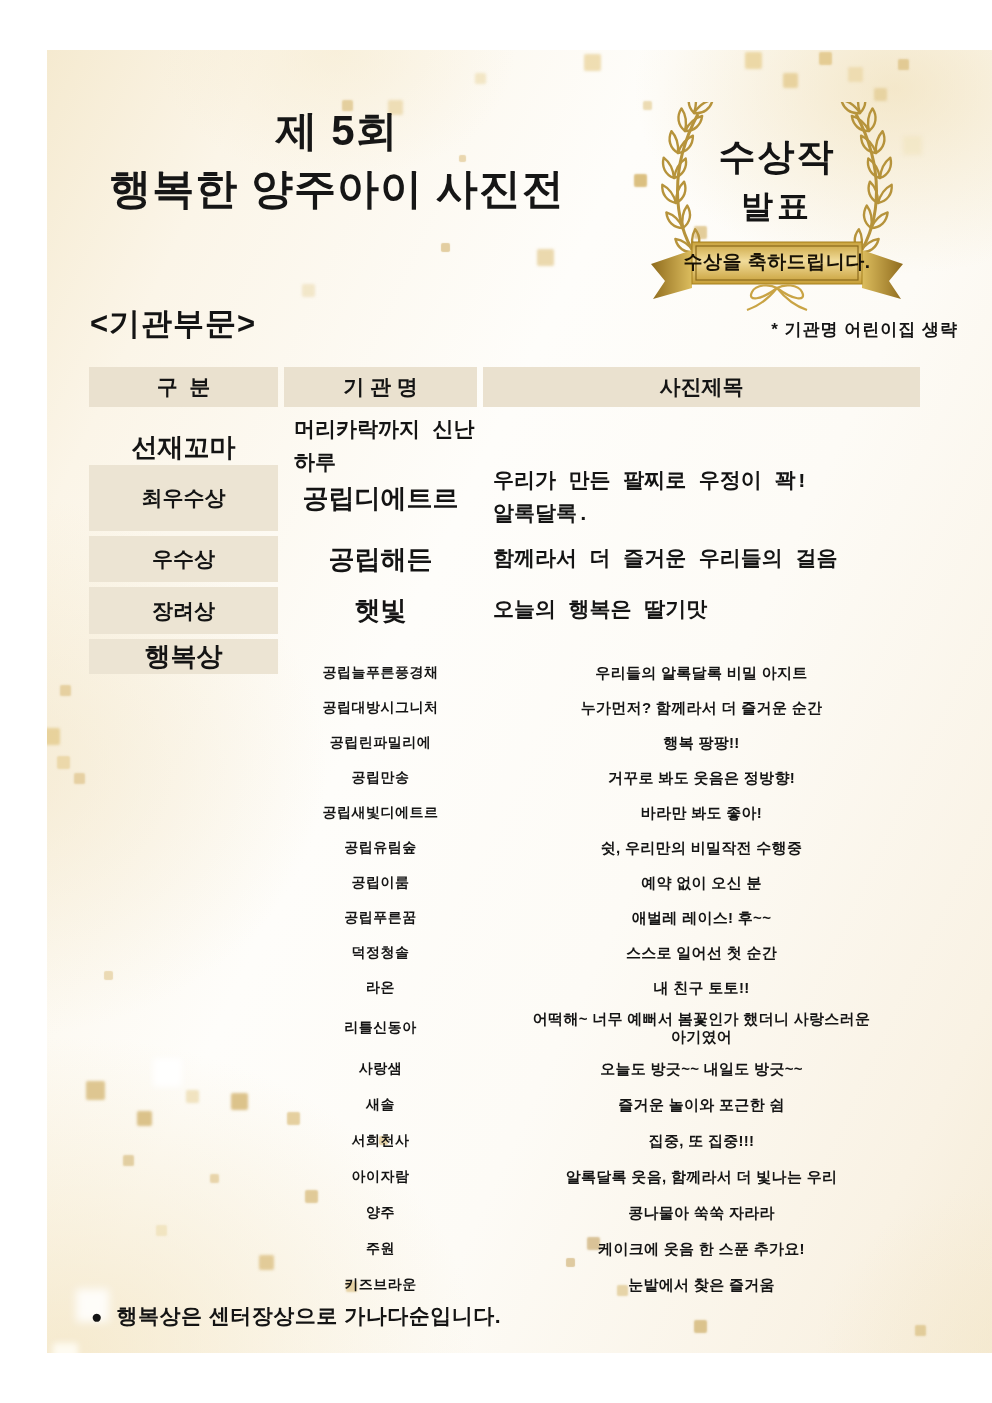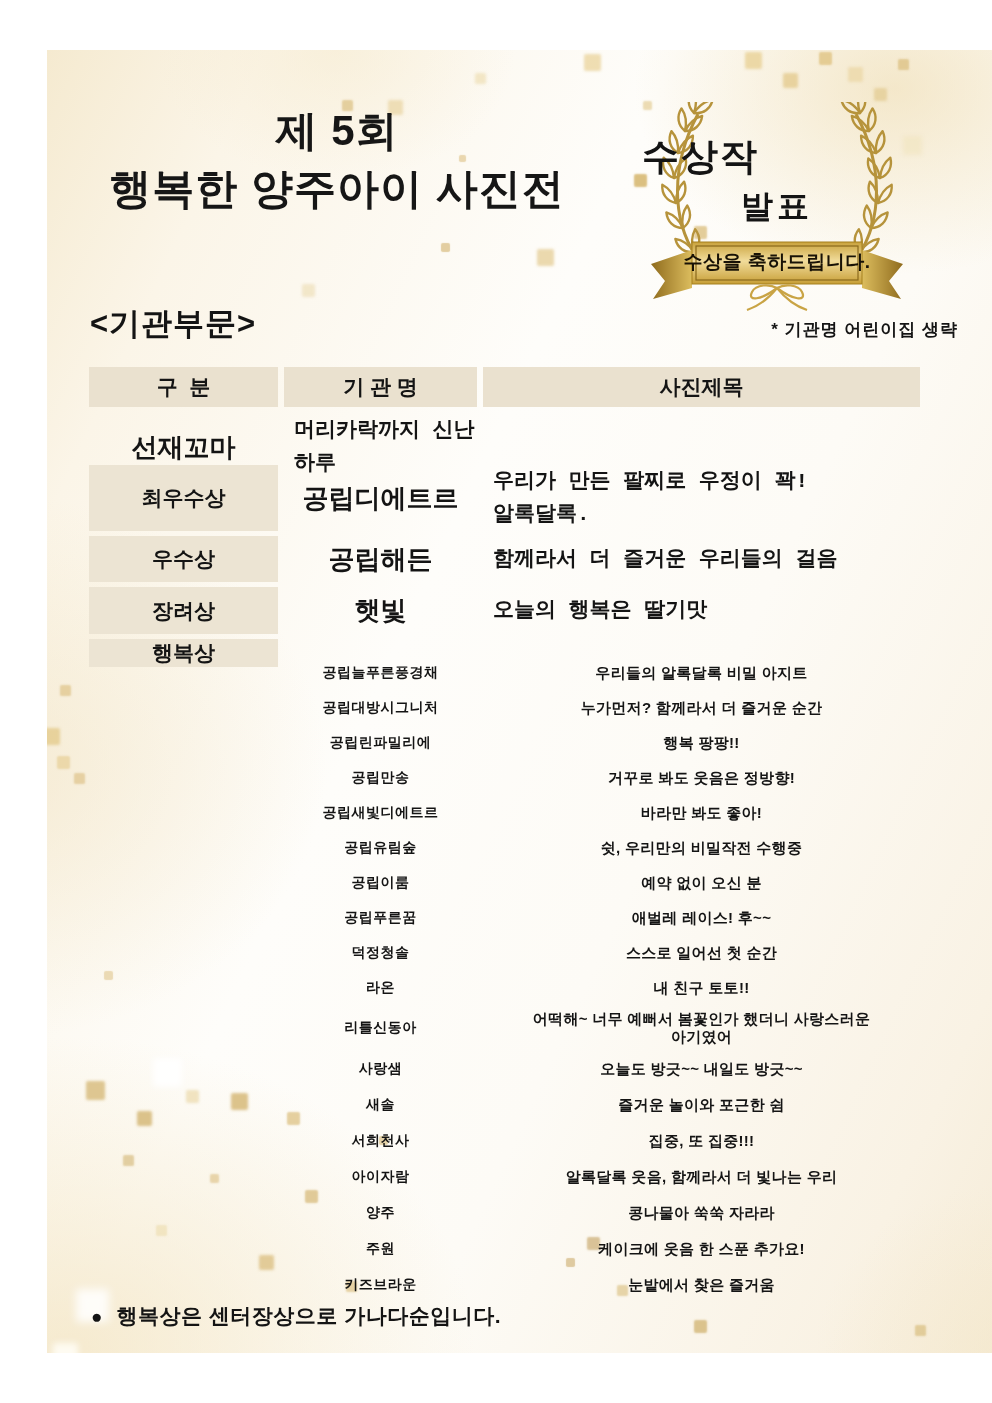--- a/index.html
+++ b/index.html
@@ -42,41 +42,41 @@
       523px 1212px 1px 4px rgba(215,190,140,.8), 575px 1240px 2px 5px rgba(225,202,150,.8),
       653px 1276px 2px 6px rgba(213,186,125,.85), 873px 1280px 2px 5px rgba(220,195,138,.8),
       120px 1022px 6px 14px rgba(255,255,255,.9), 45px 1255px 8px 16px rgba(255,255,255,.85),
       18px 1305px 6px 12px rgba(255,253,245,.9);
   }
   .title{position:absolute;left:0;top:52px;width:580px;text-align:center;
     font-weight:800;font-size:42px;line-height:58px;letter-spacing:1px;color:#161616;}
   
   .badge{position:absolute;left:595px;top:52px;width:270px;height:218px;}
   .badge svg{position:absolute;left:0;top:0;}
-  .badge .b1{position:absolute;left:0;top:30px;width:100%;text-align:left;font-size:37px;font-weight:800;letter-spacing:2px;}
+  .badge .b1{position:absolute;left:0;top:30px;width:100%;text-align:center;font-size:37px;font-weight:800;letter-spacing:2px;}
   .badge .b2{position:absolute;left:0;top:83px;width:100%;text-align:center;font-size:32px;font-weight:800;letter-spacing:4px;}
   .badge .rb{position:absolute;left:0;top:147px;width:100%;text-align:center;font-size:19px;font-weight:700;letter-spacing:.5px;color:#181206;}
   .section-heading{position:absolute;left:43px;top:253px;font-size:31px;font-weight:800;letter-spacing:1px;}
   .section-note{position:absolute;right:52px;top:268px;font-size:17px;font-weight:700;letter-spacing:1px;}
   
   .tbl{position:absolute;left:42px;top:317px;width:831px;}
   .grid-row{display:grid;grid-template-columns:189px 193px 1fr;column-gap:6px;}
   .thead{height:40px;margin-bottom:7px;}
   .thead .cell{background:#eae1cf;display:flex;align-items:center;justify-content:center;
     font-size:21px;font-weight:800;white-space:pre;}
   .award-row{height:46px;margin-bottom:5px;}
   .award-row:nth-of-type(2){height:66px;}
   .award-row:nth-of-type(4){height:47px;}
   .cell-cat{background:#ece4d3;display:flex;align-items:center;justify-content:center;
     font-size:21px;font-weight:800;}
   .cell-inst{display:flex;align-items:center;justify-content:center;font-size:26px;font-weight:800;}
   .cell-title{display:flex;align-items:center;justify-content:flex-start;padding-left:10px;
     font-size:21px;font-weight:800;white-space:pre-line;line-height:33px;font-family:Liberation Mono, monospace;}
   .happy-cat-row{height:28px;margin-top:1px;}
-  .happy-cat-row .cell-cat{font-size:21px;}
+  .happy-cat-row .cell-cat{font-size:26px;}
   .happy-rows{position:absolute;left:42px;top:605px;width:831px;}
   .happy-row{height:35px;}
   .happy-row:nth-of-type(11){height:46px;}
   .happy-row:nth-of-type(n+12){height:36px;}
   .h-inst{display:flex;align-items:center;justify-content:center;font-size:14px;font-weight:700;letter-spacing:.5px;}
   .h-title{display:flex;align-items:center;justify-content:center;font-size:15px;font-weight:700;
     white-space:pre-line;text-align:center;line-height:18px;letter-spacing:.3px;}
   .footnote{position:absolute;left:44px;top:1252px;display:flex;align-items:center;gap:14px;}
   .footnote .bullet{font-size:19px;line-height:19px;}
   .footnote .ftext{font-size:21px;font-weight:800;letter-spacing:.5px;}

